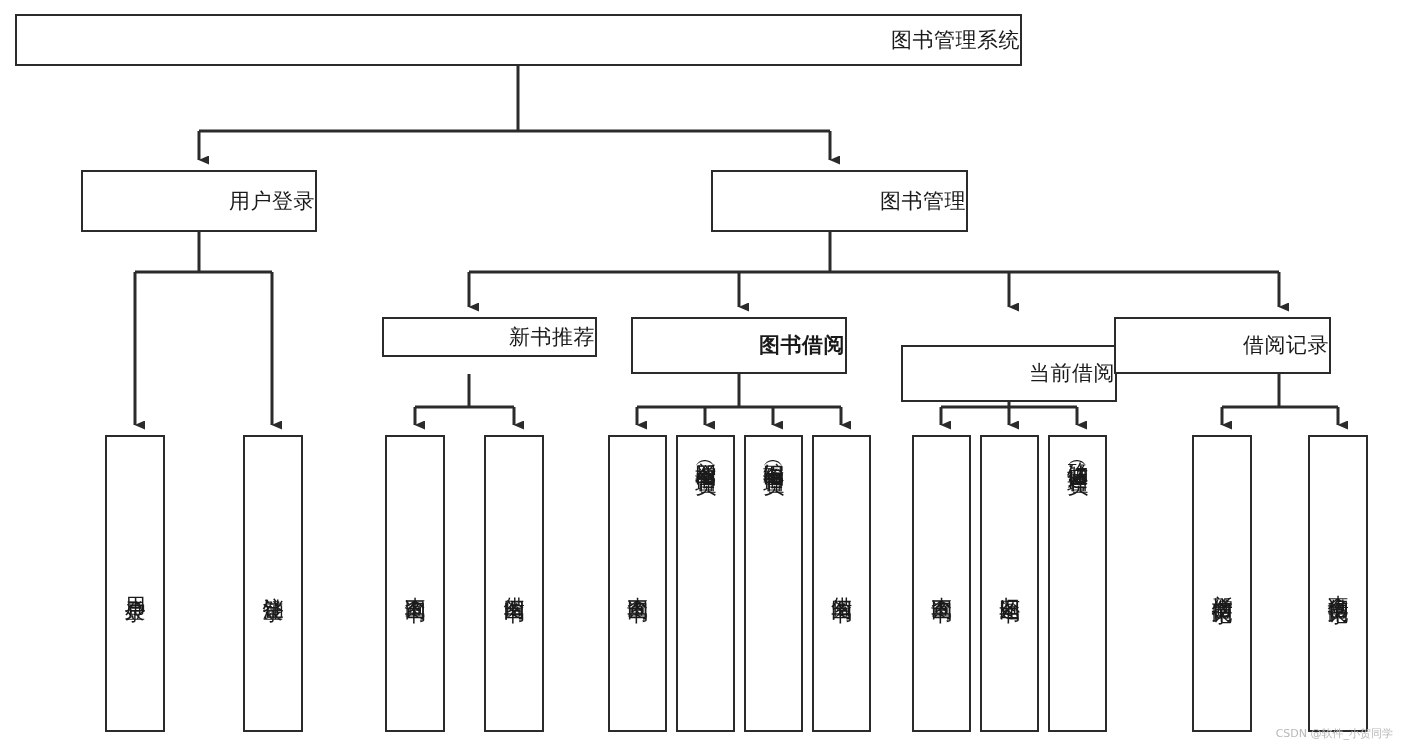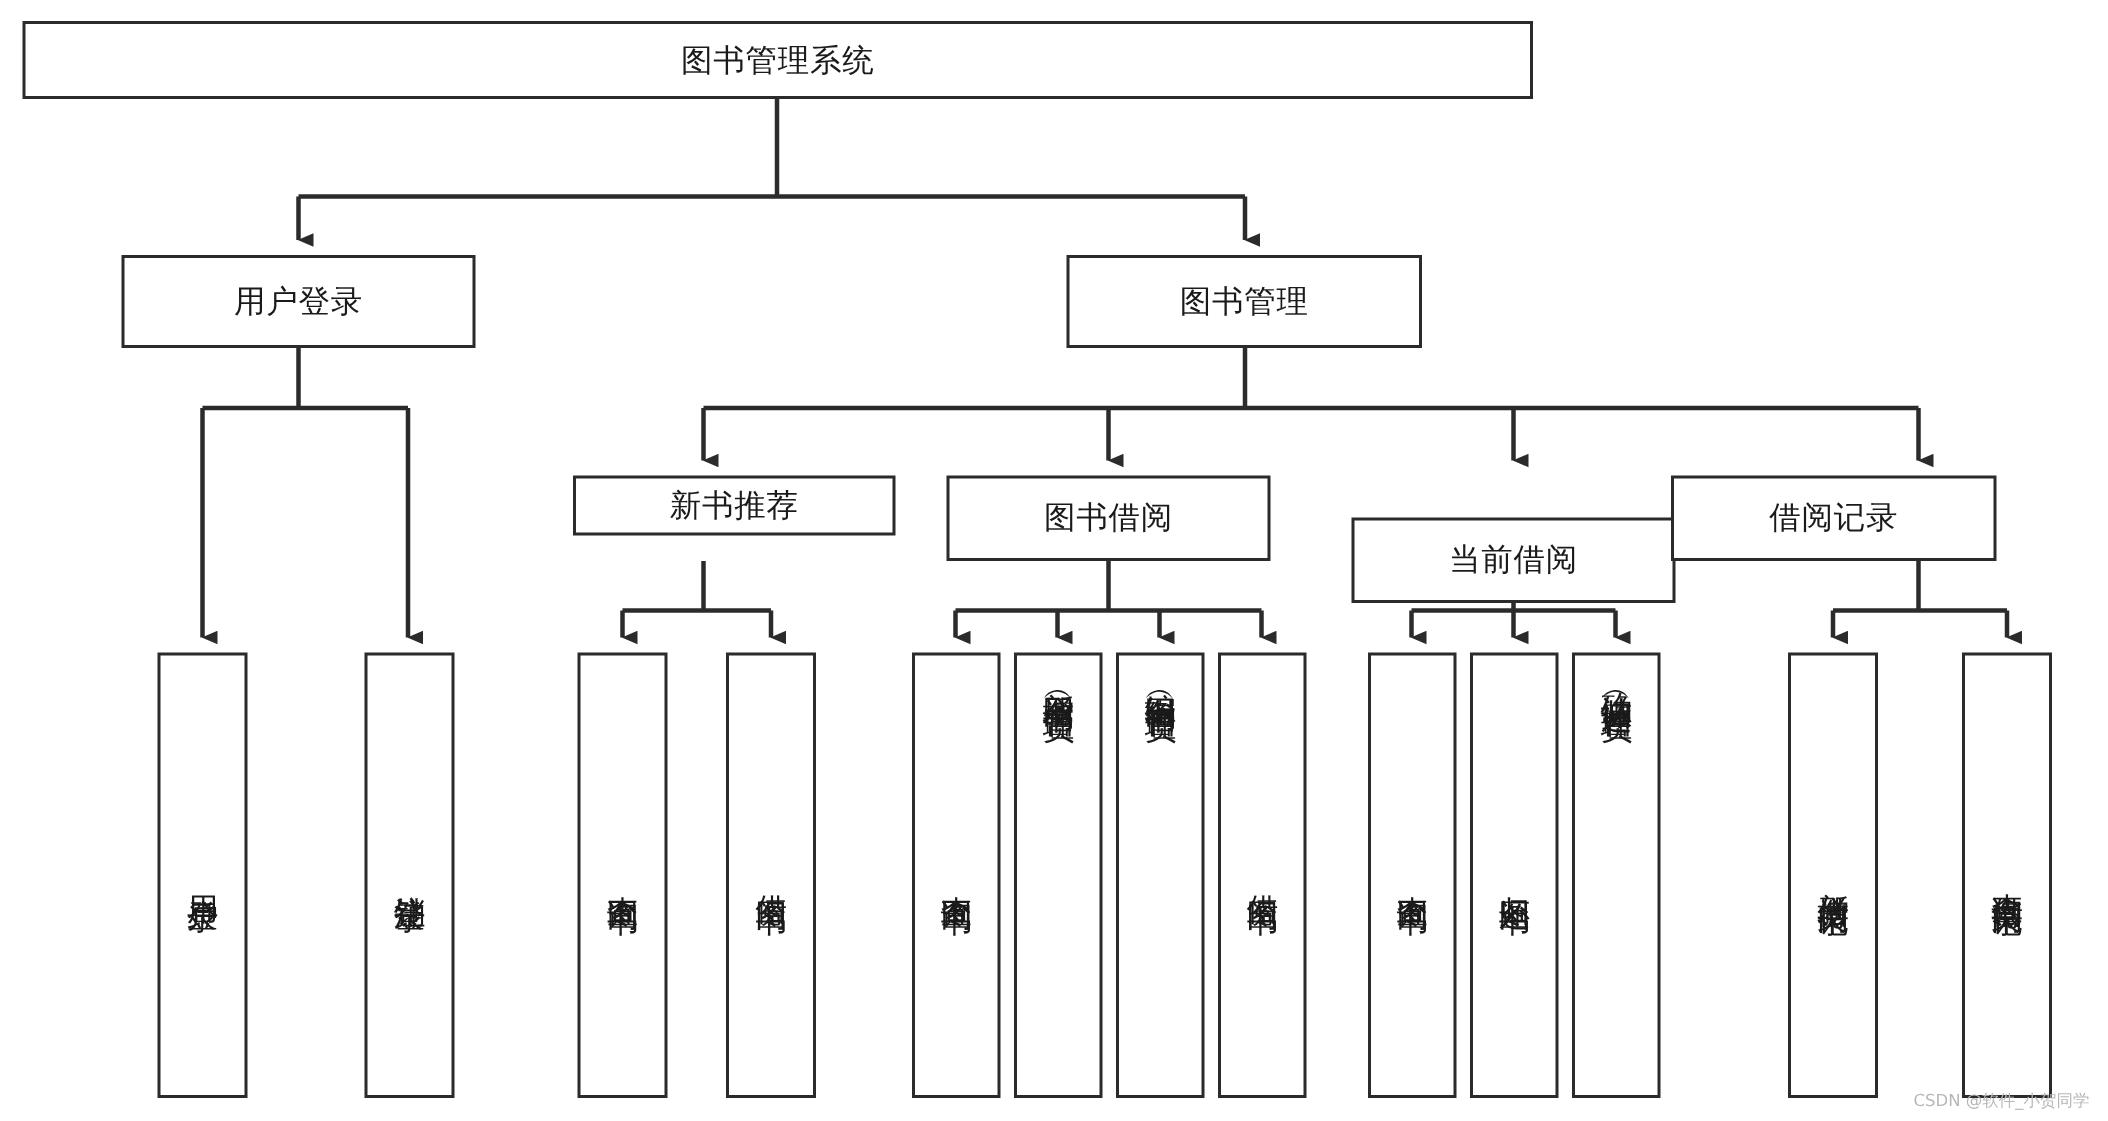--- a/index.html
+++ b/index.html
@@ -24,21 +24,21 @@
     width: 1405px;
     height: 747px;
   }
   .node {
     position: absolute;
     box-sizing: border-box;
     background: #ffffff;
     border: 2px solid #2b2b2b;
     display: flex;
     align-items: center;
-    justify-content: center;
+    justify-content: flex-end;
     color: #1a1a1a;
   }
   .node-label {
     font-size: 21px;
     line-height: 1.15;
     letter-spacing: 0.5px;
     white-space: nowrap;
   }
   .node.vertical {
     align-items: flex-start;
@@ -122,28 +122,28 @@
     </g>
   </svg>
 
   <div class="node" style="left:15px; top:14px; width:1007px; height:52px;">
     <span class="node-label">图书管理系统</span>
   </div>
 
   <div class="node" style="left:81px; top:170px; width:236px; height:62px;">
     <span class="node-label">用户登录</span>
   </div>
-  <div class="node" style="left:711px; top:170px; width:237px; height:62px;">
+  <div class="node" style="left:711px; top:170px; width:257px; height:62px;">
     <span class="node-label">图书管理</span>
   </div>
 
   <div class="node" style="left:362px; top:317px; width:215px; height:40px;margin-left:20px;">
     <span class="node-label">新书推荐</span>
   </div>
-  <div class="node" style="left:631px; top:317px; width:216px; height:57px;">
+  <div class="node" style="left:631px; top:317px; width:216px; height:57px;font-weight:bold;">
     <span class="node-label">图书借阅</span>
   </div>
   <div class="node" style="left:901px; top:317px; width:216px; height:57px;margin-top:28px;">
     <span class="node-label">当前借阅</span>
   </div>
   <div class="node" style="left:1114px; top:317px; width:217px; height:57px;">
     <span class="node-label">借阅记录</span>
   </div>
 
   <div class="node vertical centered" style="left:105px; top:435px; width:60px; height:297px;">

